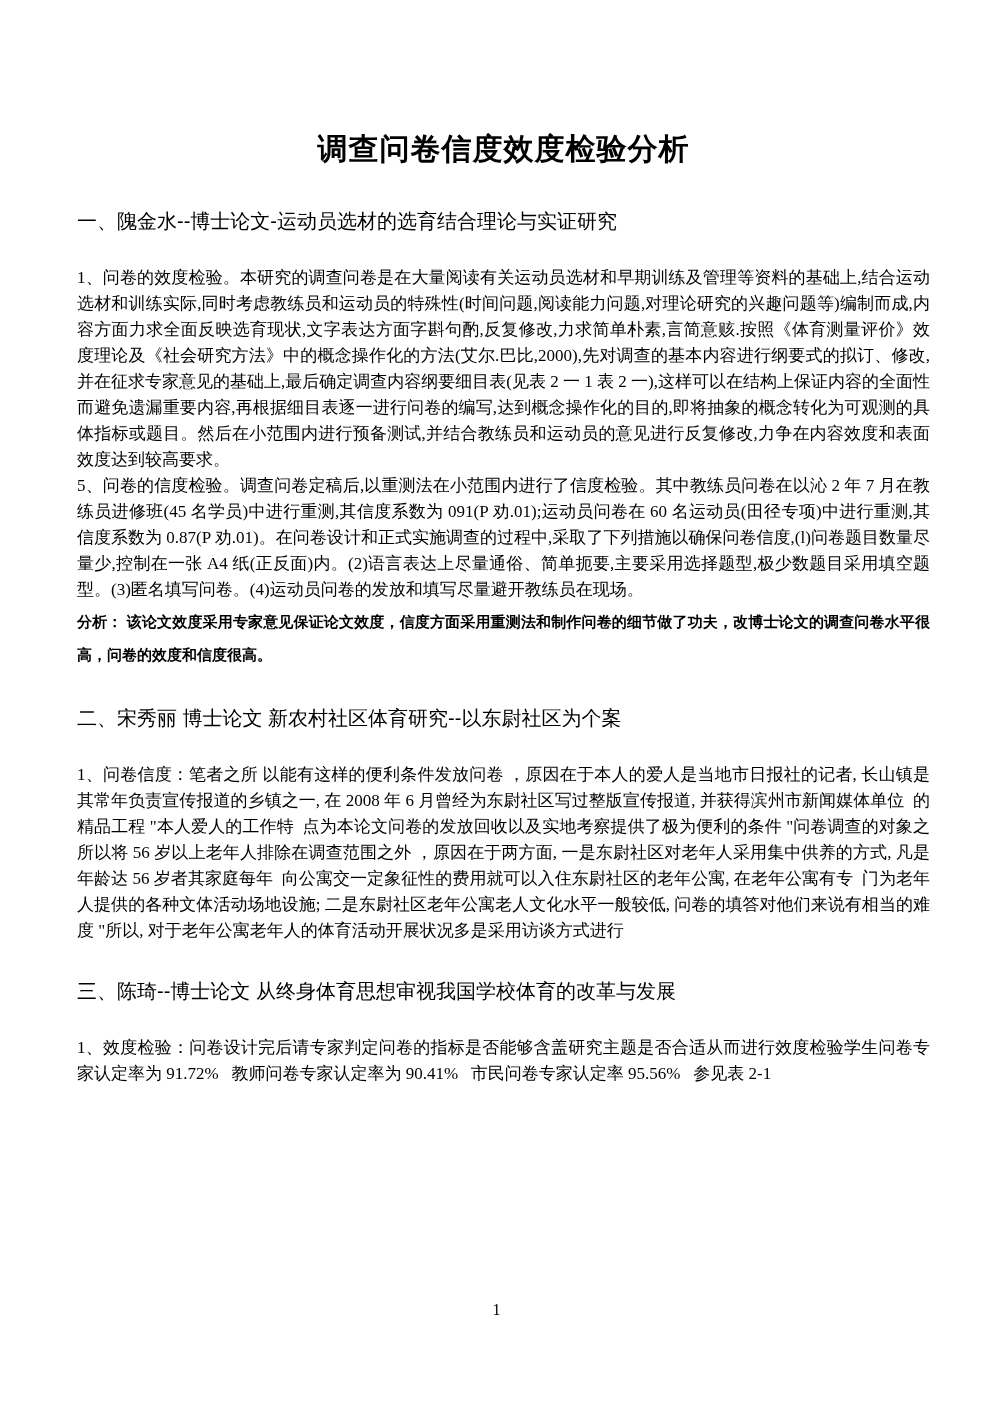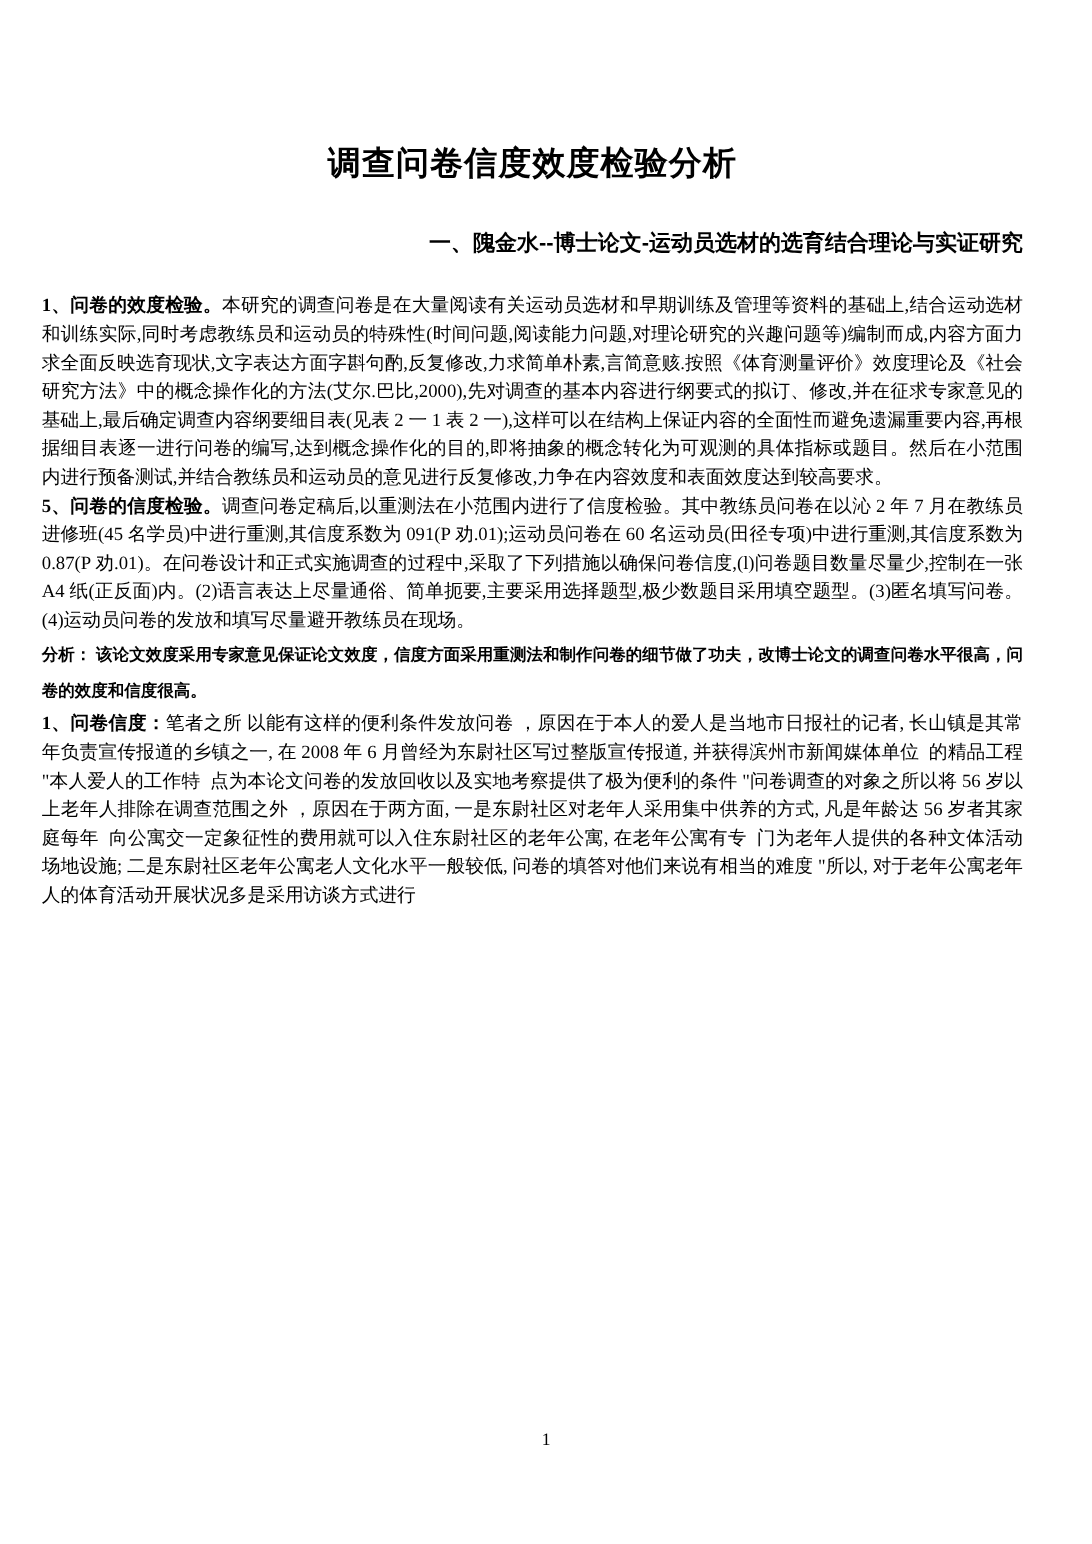--- a/index.html
+++ b/index.html
@@ -8,51 +8,50 @@
     background: #ffffff;
   }
   .page {
     position: relative;
     width: 993px;
     height: 1404px;
     margin: 0 auto;
     background: #ffffff;
     color: #000000;
     box-sizing: border-box;
-    padding: 130px 63px 0 38px;
+    padding: 130px 63px 0 77px;
     font-family: "Liberation Serif", "DejaVu Serif", serif;
     overflow: hidden;
   }
   .doc-title {
     margin: 0 0 40px 0;
     text-align: center;
     font-size: 30px;
     font-weight: bold;
     line-height: 1.25;
     font-family: "Liberation Sans", "DejaVu Sans", sans-serif;
     letter-spacing: 1px;
   }
   .sec-heading {
     margin: 34px 0 30px 0;
     font-size: 20px;
-    font-weight: bold;
+    font-weight: normal;
     line-height: 1.35;
     font-family: "Liberation Sans", "DejaVu Sans", sans-serif;
-    text-align: right;
   }
   .body-para {
     margin: 0;
     font-size: 17px;
     line-height: 26px;
     text-align: justify;
     white-space: pre-wrap;
     word-break: break-all;
   }
   .body-para .lead {
-    font-weight: bold;
+    font-weight: normal;
   }
   .analysis-para {
     margin: 2px 0 0 0;
     font-size: 15px;
     font-weight: bold;
     line-height: 33px;
     text-align: justify;
     white-space: pre-wrap;
     word-break: break-all;
     font-family: "Liberation Sans", "DejaVu Sans", sans-serif;
@@ -75,19 +74,24 @@
   <h1 class="doc-title">调查问卷信度效度检验分析</h1>
 
   <section>
     <h2 class="sec-heading">一、隗金水--博士论文-运动员选材的选育结合理论与实证研究</h2>
     <p class="body-para"><span class="lead">1、问卷的效度检验。</span><span>本研究的调查问卷是在大量阅读有关运动员选材和早期训练及管理等资料的基础上,结合运动选材和训练实际,同时考虑教练员和运动员的特殊性(时间问题,阅读能力问题,对理论研究的兴趣问题等)编制而成,内容方面力求全面反映选育现状,文字表达方面字斟句酌,反复修改,力求简单朴素,言简意赅.按照《体育测量评价》效度理论及《社会研究方法》中的概念操作化的方法(艾尔.巴比,2000),先对调查的基本内容进行纲要式的拟订、修改,并在征求专家意见的基础上,最后确定调查内容纲要细目表(见表 2 一 1 表 2 一),这样可以在结构上保证内容的全面性而避免遗漏重要内容,再根据细目表逐一进行问卷的编写,达到概念操作化的目的,即将抽象的概念转化为可观测的具体指标或题目。然后在小范围内进行预备测试,并结合教练员和运动员的意见进行反复修改,力争在内容效度和表面效度达到较高要求。</span></p>
     <p class="body-para"><span class="lead">5、问卷的信度检验。</span><span>调查问卷定稿后,以重测法在小范围内进行了信度检验。其中教练员问卷在以沁 2 年 7 月在教练员进修班(45 名学员)中进行重测,其信度系数为 091(P 劝.01);运动员问卷在 60 名运动员(田径专项)中进行重测,其信度系数为 0.87(P 劝.01)。在问卷设计和正式实施调查的过程中,采取了下列措施以确保问卷信度,(l)问卷题目数量尽量少,控制在一张 A4 纸(正反面)内。(2)语言表达上尽量通俗、简单扼要,主要采用选择题型,极少数题目采用填空题型。(3)匿名填写问卷。(4)运动员问卷的发放和填写尽量避开教练员在现场。</span></p>
     <p class="analysis-para">分析： 该论文效度采用专家意见保证论文效度，信度方面采用重测法和制作问卷的细节做了功夫，改博士论文的调查问卷水平很高，问卷的效度和信度很高。</p>
   </section>
 
   <section>
+    <h2 class="sec-heading">二、宋秀丽 博士论文  新农村社区体育研究--以东尉社区为个案</h2>
     <p class="body-para"><span class="lead">1、问卷信度：</span><span>笔者之所 以能有这样的便利条件发放问卷 ，原因在于本人的爱人是当地市日报社的记者, 长山镇是其常年负责宣传报道的乡镇之一, 在 2008 年 6 月曾经为东尉社区写过整版宣传报道, 并获得滨州市新闻媒体单位  的精品工程 "本人爱人的工作特  点为本论文问卷的发放回收以及实地考察提供了极为便利的条件 "问卷调查的对象之所以将 56 岁以上老年人排除在调查范围之外 ，原因在于两方面, 一是东尉社区对老年人采用集中供养的方式, 凡是年龄达 56 岁者其家庭每年  向公寓交一定象征性的费用就可以入住东尉社区的老年公寓, 在老年公寓有专  门为老年人提供的各种文体活动场地设施; 二是东尉社区老年公寓老人文化水平一般较低, 问卷的填答对他们来说有相当的难度 "所以, 对于老年公寓老年人的体育活动开展状况多是采用访谈方式进行</span></p>
   </section>
 
+  <section>
+    <h2 class="sec-heading">三、陈琦--博士论文  从终身体育思想审视我国学校体育的改革与发展</h2>
+    <p class="body-para"><span class="lead">1、效度检验：</span><span>问卷设计完后请专家判定问卷的指标是否能够含盖研究主题是否合适从而进行效度检验学生问卷专家认定率为 91.72%   教师问卷专家认定率为 90.41%   市民问卷专家认定率 95.56%   参见表 2-1</span></p>
+  </section>
 
   <div class="page-number">1</div>
 
 </div>
 
 </body></html>

